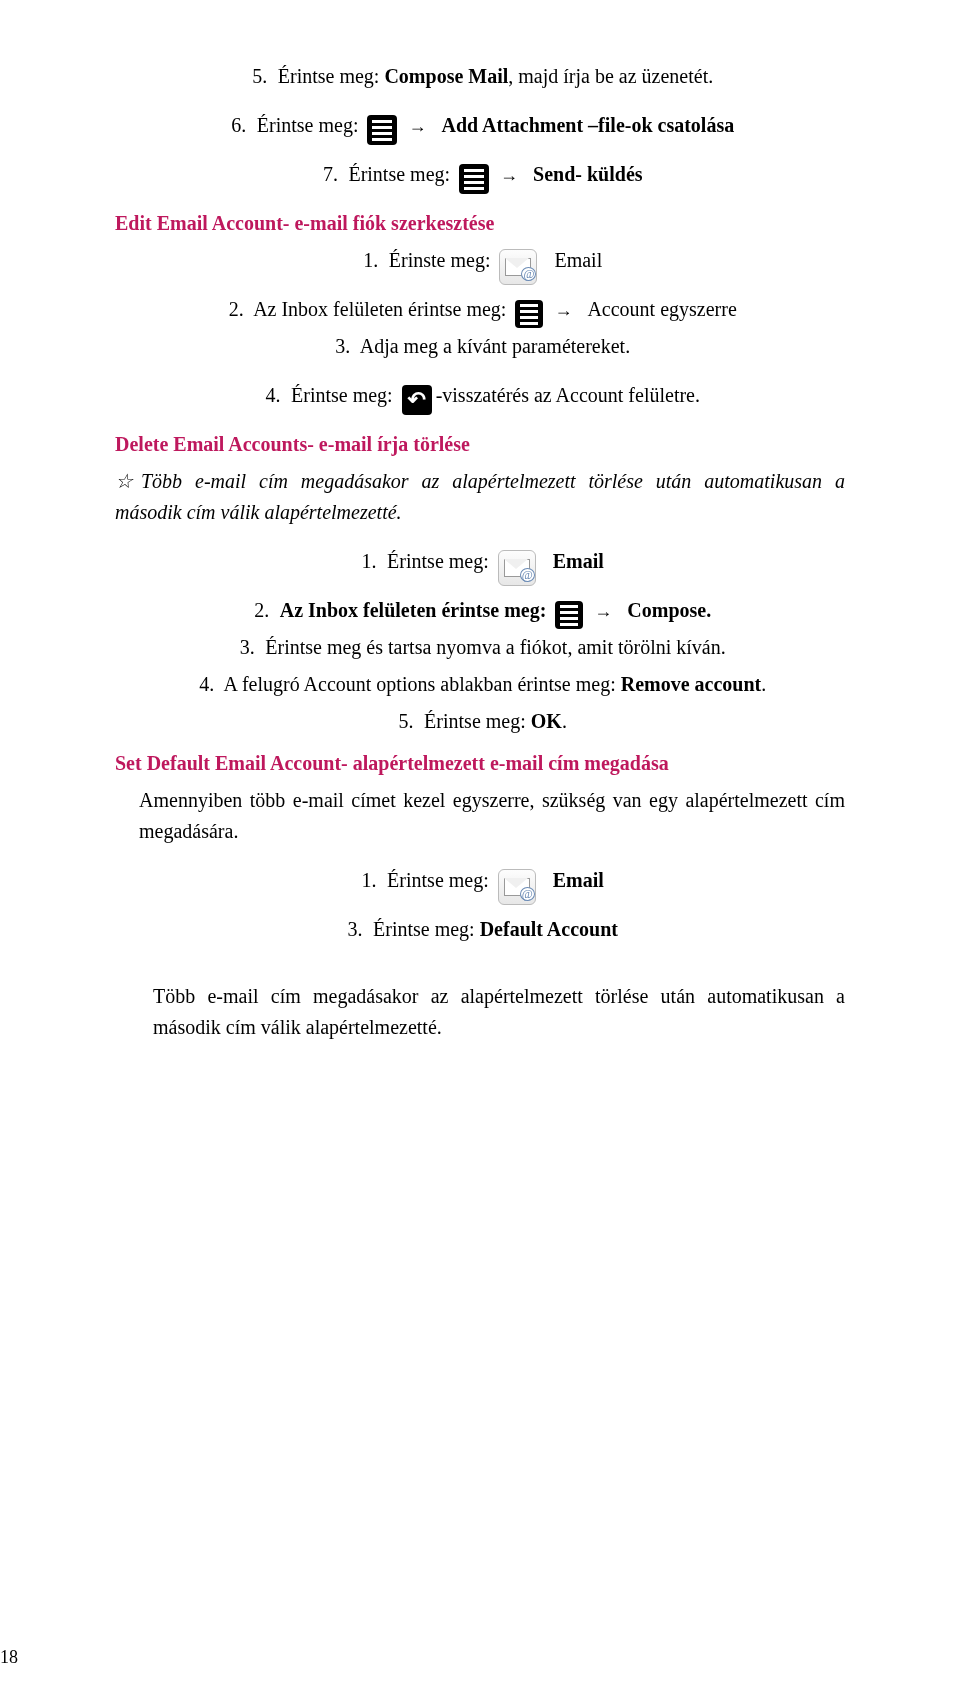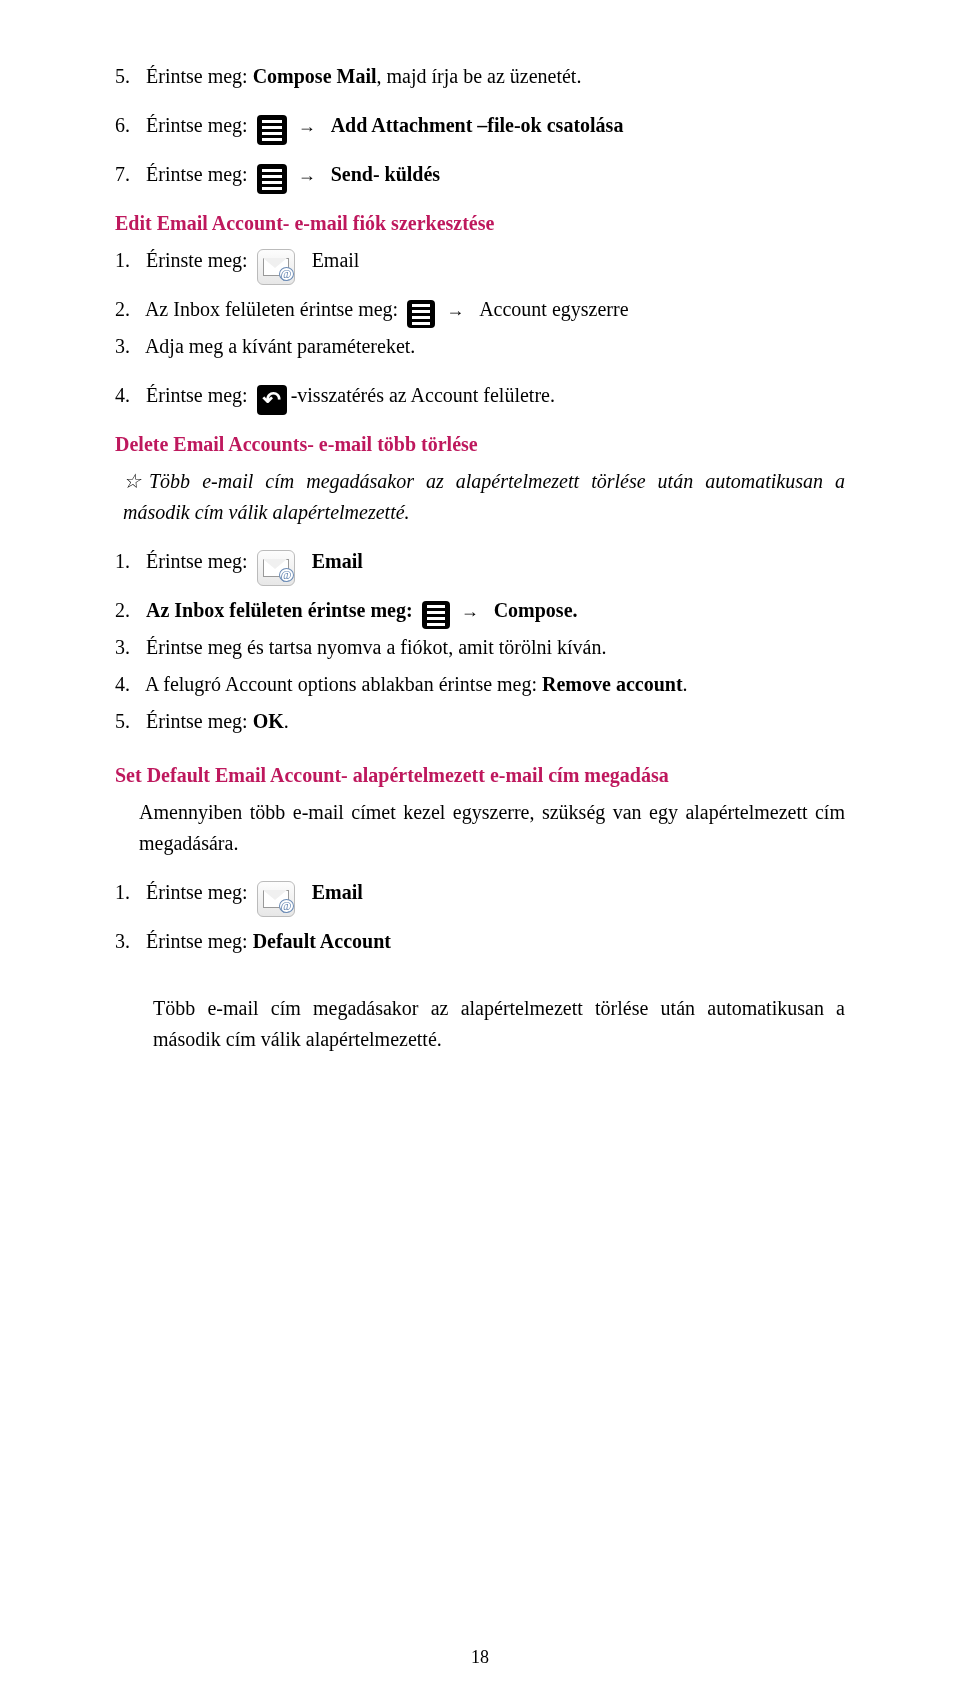--- a/index.html
+++ b/index.html
@@ -7,31 +7,31 @@
     width:960px;
     min-height:1702px;
     box-sizing:border-box;
     padding:55px 115px 55px 115px;
     font-family:"Times New Roman",Times,serif;
     font-size:20px;
     color:#000;
     line-height:1.55;
     position:relative;
   }
-  .ind1{margin-left:38px;}
+  .ind1{margin-left:38px;text-align:center;}
   .h{color:#be185d;font-weight:bold;margin:18px 0 6px 0;font-size:20px;}
   .row{margin:6px 0;}
   .row .num{display:inline-block;min-width:26px;}
   .after-icon{margin-left:8px;font-family:Liberation Serif, serif;}
   .bold{font-weight:bold;}
   .italic{font-style:italic;}
   .star{display:inline-block;width:26px;}
   .arrow{font-size:18px;padding:0 2px;}
   .just{text-align:justify;}
-  .pgnum{position:absolute;bottom:30px;left:0;right:0;text-align:center;font-size:18px;}
+  .pgnum{position:absolute;bottom:30px;left:0;right:0;text-align:left;font-size:18px;}
   
   .ic{display:inline-block;vertical-align:middle;position:relative;}
   .menu-ic{
     width:30px;height:30px;background:#000;border-radius:4px;margin:0 4px -6px 4px;
     display:inline-flex;flex-direction:column;align-items:center;justify-content:center;gap:3px;
   }
   .menu-ic i{display:block;width:20px;height:3px;background:#fff;}
   .mail-ic{
     width:38px;height:36px;border-radius:6px;margin:0 4px -10px 4px;
     background:linear-gradient(#fdfdfd,#e7e7e7);
@@ -130,23 +130,23 @@
   </div>
 
   <div class="spacer-v"></div>
 
   <div class="ind1 row">
     <span class="num">4.</span>
     <span>Érintse meg:</span>
     <span class="ic back-ic">↶</span><span>-visszatérés az Account felületre.</span>
   </div>
 
-  <div class="h">Delete Email Accounts- e-mail több törlése</div>
-
-  <div class="ind1 row italic just" style="padding-left:0;margin-left:8px;">
+  <div class="h">Delete Email Accounts- e-mail írja törlése</div>
+
+  <div class="ind1 row italic just" style="padding-left:0;">
     <span class="star">☆</span><span>Több e-mail cím megadásakor az alapértelmezett törlése után automatikusan a második cím válik alapértelmezetté.</span>
   </div>
 
   <div class="spacer-v"></div>
 
   <div class="ind1 row">
     <span class="num">1.</span>
     <span>Érintse meg:</span>
     <span class="ic mail-ic">
         <span class="env"></span>
@@ -179,21 +179,21 @@
     <span>A felugró Account options ablakban érintse meg: </span>
     <span class="bold">Remove account</span><span>.</span>
   </div>
 
   <div class="ind1 row">
     <span class="num">5.</span>
     <span>Érintse meg: </span>
     <span class="bold">OK</span><span>.</span>
   </div>
 
-  <div class="h" style="margin-top:23px;">Set Default Email Account- alapértelmezett e-mail cím megadása</div>
+  <div class="h" style="margin-top:11px;">Set Default Email Account- alapértelmezett e-mail cím megadása</div>
 
   <div class="ind1 row just" style="margin-left:24px;">Amennyiben több e-mail címet kezel egyszerre, szükség van egy alapértelmezett cím megadására.</div>
 
   <div class="spacer-v"></div>
 
   <div class="ind1 row">
     <span class="num">1.</span>
     <span>Érintse meg:</span>
     <span class="ic mail-ic">
         <span class="env"></span>

